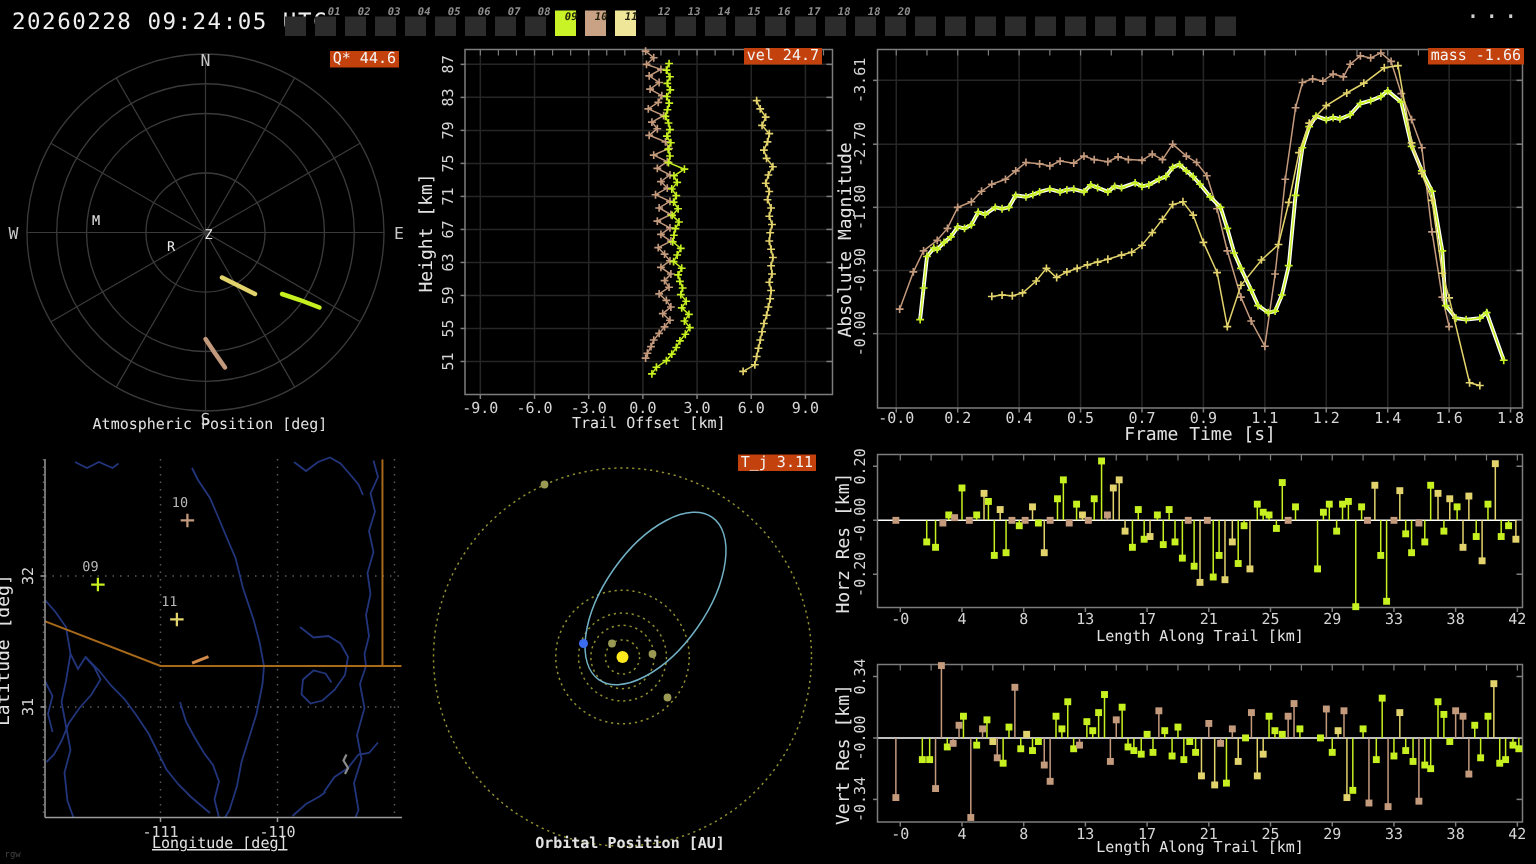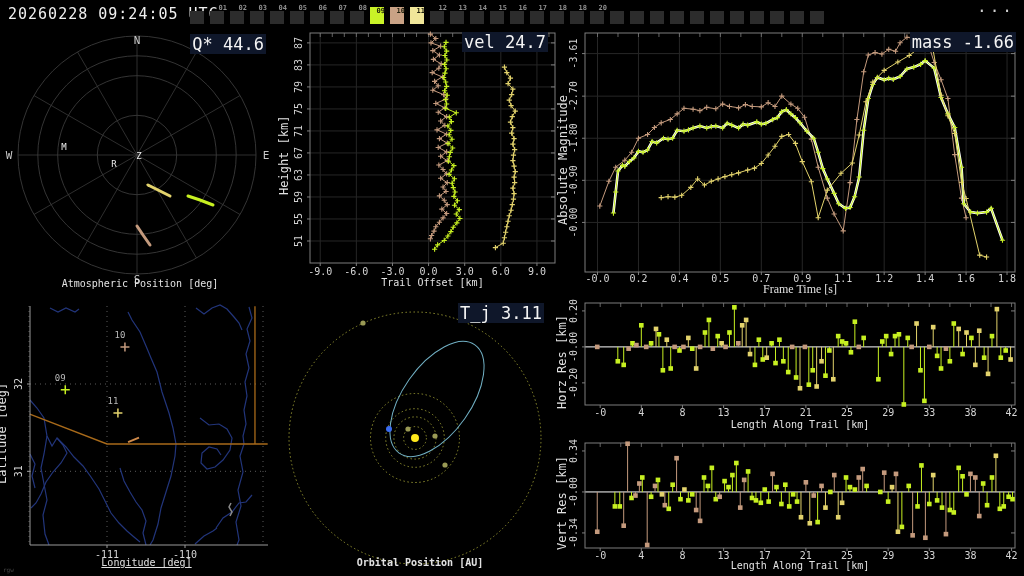--- a/index.html
+++ b/index.html
@@ -1,27 +1,27 @@
 <!DOCTYPE html>
 <html><head>
 <meta charset="utf-8">
 <style>
   html,body{margin:0;padding:0;background:#000;}
   #screen{position:relative;width:1024px;height:576px;background:#000;overflow:hidden;
           font-family:"DejaVu Sans Mono",monospace;color:#e8e8e8;}
   .panel{position:absolute;}
   svg{position:absolute;left:0;top:0;font-family:"DejaVu Sans Mono",monospace;}
   #timestamp{position:absolute;left:8px;top:5px;font-size:15px;letter-spacing:1px;color:#f0f0f0;white-space:pre;}
-  #tiles{position:absolute;left:190px;top:3px;height:21px;display:flex;align-items:flex-end;}
+  #tiles{position:absolute;left:190px;top:3px;height:21px;display:flex;align-items:flex-end;font-style:italic;}
   .tile{position:relative;width:14px;height:13px;margin-right:6px;background:#2c2c2c;}
   .tile span{position:absolute;top:-7px;right:-3px;font-size:7px;font-weight:bold;color:#8f8f8f;line-height:8px;}
   .tile.on{height:17px;}
   .tile.on span{top:0px;right:-1px;color:#20200e;}
   #dots{position:absolute;right:9px;top:-3px;font-size:16px;letter-spacing:3px;color:#d0d0d0;cursor:default;}
-  .stat{position:absolute;font-size:17px;color:#f4f4f4;background:#0f172a;padding:0 2px;z-index:3;white-space:pre;}
+  .stat{position:absolute;font-size:10px;color:#f4f4f4;background:#c2410c;padding:0 2px;z-index:3;white-space:pre;}
   .xlab{position:absolute;font-size:10px;color:#e2e2e2;text-align:center;white-space:nowrap;}
   .ylab{position:absolute;font-size:12px;color:#e2e2e2;transform-origin:0 50%;transform:rotate(-90deg);white-space:nowrap;}
   #footnote{position:absolute;left:3px;top:566px;font-size:6px;color:#424242;}
 </style>
 </head>
 <body>
 
 <div id="screen">
 
   <div id="topbar" style="position:absolute;left:0;top:0;width:1024px;height:27px;">
@@ -643,21 +643,21 @@
           <path d="M378.45820105820104 67.20547945205477H383.6582010582011M381.05820105820106 64.60547945205478V69.80547945205477" stroke="#e3d36c" stroke-width="1.1" fill="none"></path>
           <path d="M385.28359788359785 87.78473581213308H390.4835978835979M387.8835978835979 85.18473581213308V90.38473581213307" stroke="#e3d36c" stroke-width="1.1" fill="none"></path>
           <path d="M392.1089947089947 105.5577299412916H397.30899470899476M394.70899470899474 102.9577299412916V108.15772994129159" stroke="#e3d36c" stroke-width="1.1" fill="none"></path>
           <path d="M398.9343915343915 154.1996086105675H404.13439153439157M401.53439153439155 151.59960861056751V156.7996086105675" stroke="#e3d36c" stroke-width="1.1" fill="none"></path>
           <path d="M403.4846560846561 170.56947162426616H408.6846560846561M406.0846560846561 167.96947162426616V173.16947162426615" stroke="#e3d36c" stroke-width="1.1" fill="none"></path>
           <path d="M417.13544973544975 227.16242661448143H422.3354497354498M419.7354497354498 224.56242661448144V229.76242661448143" stroke="#e3d36c" stroke-width="1.1" fill="none"></path>
           <path d="M423.9608465608465 229.03326810176128H429.16084656084655M426.5608465608465 226.43326810176129V231.63326810176127" stroke="#e3d36c" stroke-width="1.1" fill="none"></path>
         </g>
       </svg>
     <div class="stat" style="right:8px;top:4px;">mass -1.66</div>
-    <div class="xlab" style="left:25px;width:430px;top:254px;font-size:12px;font-family:Liberation Serif, serif;">Frame Time [s]</div>
+    <div class="xlab" style="left:25px;width:430px;top:254px;font-size:12px;">Frame Time [s]</div>
     <div class="ylab" style="left:3px;top:190px;">Absolute Magnitude</div>
   </div>
 
   <div class="panel" id="p-map" style="left:0;top:296px;width:280px;height:280px;">
     <svg id="svg-map" width="280" height="280">
         <g>
           <line x1="29" y1="10" x2="29" y2="249" stroke="#5a5a5a" stroke-width="1" stroke-dasharray="1 4"></line>
           <line x1="107" y1="10" x2="107" y2="249" stroke="#5a5a5a" stroke-width="1" stroke-dasharray="1 4"></line>
           <line x1="185" y1="10" x2="185" y2="249" stroke="#5a5a5a" stroke-width="1" stroke-dasharray="1 4"></line>
           <line x1="263" y1="10" x2="263" y2="249" stroke="#5a5a5a" stroke-width="1" stroke-dasharray="1 4"></line>

